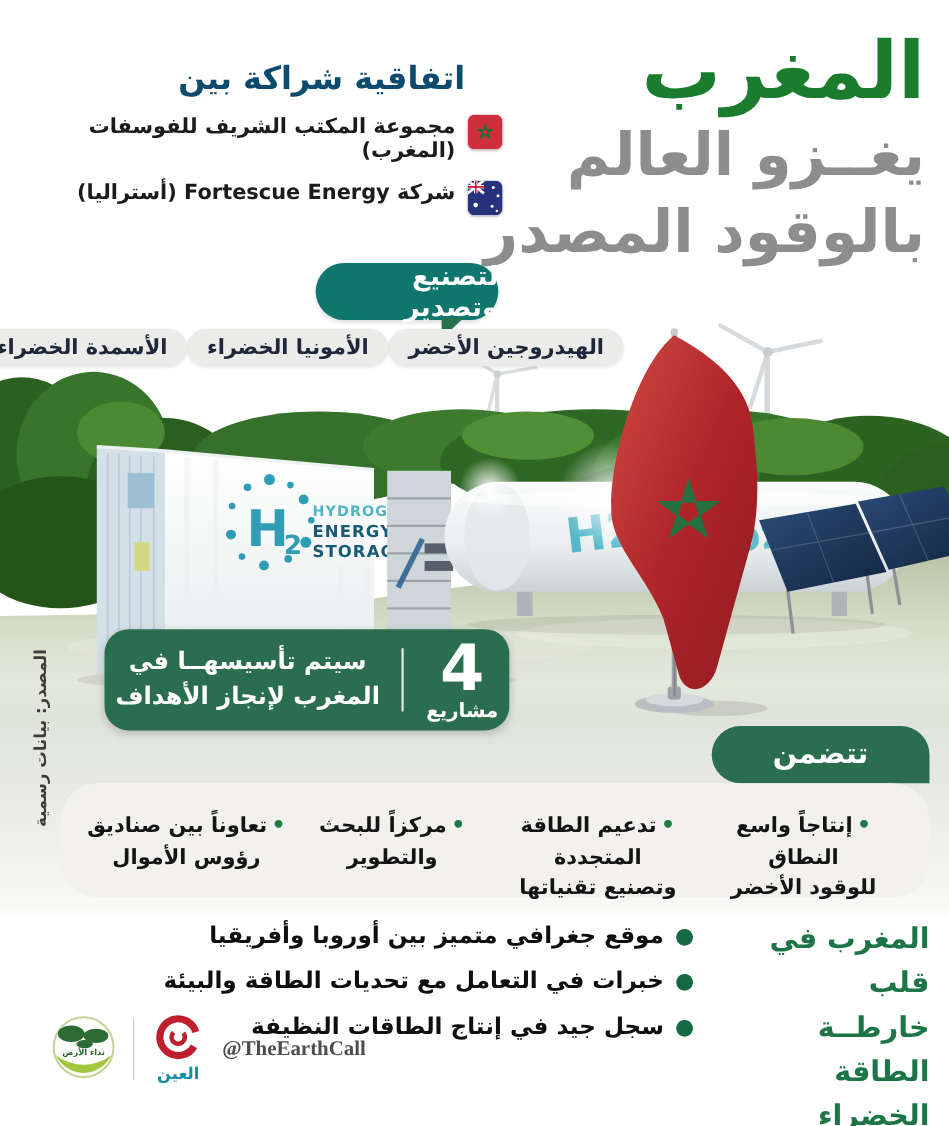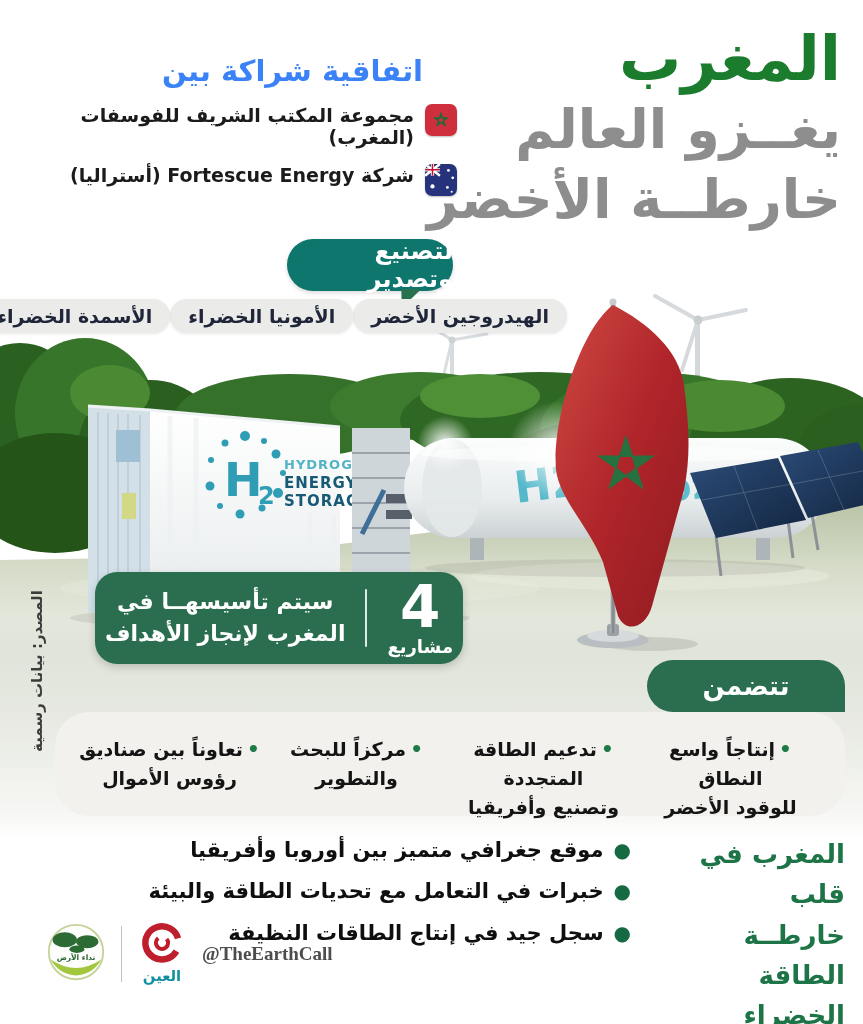--- a/index.html
+++ b/index.html
@@ -3,25 +3,25 @@
 <meta charset="utf-8">
 <style>
   html,body{margin:0;padding:0;background:#ffffff;}
   .page{position:relative;width:863px;height:1024px;overflow:hidden;background:#ffffff;
         font-family:"DejaVu Sans",sans-serif;}
   
   .bg-band{position:absolute;left:0;top:645px;width:863px;height:195px;
     background:linear-gradient(180deg,#dfe3d8 0%,#e9ebe4 45%,#f6f7f4 85%,#ffffff 100%);}
   
   .title-block{position:absolute;top:26px;right:22px;text-align:right;direction:rtl;}
-  .title-main{font-size:62px;font-weight:800;color:#1c7c2e;line-height:1.08;}
+  .title-main{font-size:72px;font-weight:800;color:#1c7c2e;line-height:1.08;}
   .title-sub{font-size:54px;font-weight:800;color:#8d8d8d;line-height:1.22;margin-top:4px;}
   
   .partners{position:absolute;top:54px;left:55px;width:402px;direction:rtl;text-align:right;}
-  .p-head{font-size:29px;font-weight:800;color:#3b82f6;padding-left:0;margin-left:36px;margin-right:34px;}
+  .p-head{font-size:29px;font-weight:800;color:#0c4a6e;padding-left:0;margin-left:36px;margin-right:34px;}
   .p-item{display:flex;direction:rtl;align-items:flex-start;gap:11px;margin-top:16px;
           font-size:19px;font-weight:700;color:#1b1b1b;}
   .flag{width:32px;height:32px;border-radius:7px;overflow:hidden;flex:0 0 32px;
         box-shadow:0 1px 2px rgba(0,0,0,.25);}
   
   .bubble{position:absolute;left:287px;top:239px;width:166px;height:52px;background:#0f766e;
           border-radius:26px;color:#fff;display:flex;align-items:center;justify-content:center;
           font-size:24px;font-weight:800;direction:rtl;box-shadow:0 2px 4px rgba(0,0,0,.15);}
   .bubble::after{content:"";position:absolute;right:34px;bottom:-17px;width:0;height:0;
           border-style:solid;border-width:19px 15px 0 5px;
@@ -242,21 +242,21 @@
       <path d="M613,17 C648,35 679,62 684,97 C689,137 691,167 684,202 L652,318
                C646,340 626,346 618,328 L603,274 C588,237 560,212 556,182
                C552,132 580,42 613,17 Z" fill="url(#flagGrad)"></path>
       <path d="M626,149 L642.5,199.7 L599.4,168.3 L652.6,168.3 L609.5,199.7 Z" fill="#27703f" fill-rule="evenodd" stroke="#27703f" stroke-width="1.5"></path>
     </g>
   </svg>
 
   <div class="title-block">
     <div class="title-main">المغرب</div>
     <div class="title-sub">يغــزو العالم</div>
-    <div class="title-sub">خارطــة الأخضر</div>
+    <div class="title-sub">بالوقود المصدر</div>
   </div>
 
   <div class="partners">
     <div class="p-head">اتفاقية شراكة بين</div>
     <div class="p-item">
       <span class="flag">
         <svg width="32" height="32" viewBox="0 0 30 30">
             <rect width="30" height="30" fill="#cf2e3c"></rect>
           <path d="M15,8 L19.12,20.66 L8.34,12.84 L21.66,12.84 L10.88,20.66 Z" fill="#1f6b36" fill-rule="evenodd" stroke="#1f6b36" stroke-width="0.8"></path>
           </svg>
@@ -312,21 +312,21 @@
     <span>تتضمن</span>
   </div>
 
   <div class="card">
     <div class="card-item">
       <div><span class="dot">•</span><span>إنتاجاً واسع النطاق</span></div>
       <div>للوقود الأخضر</div>
     </div>
     <div class="card-item">
       <div><span class="dot">•</span><span>تدعيم الطاقة المتجددة</span></div>
-      <div>وتصنيع وأفريقيا</div>
+      <div>وتصنيع تقنياتها</div>
     </div>
     <div class="card-item">
       <div><span class="dot">•</span><span>مركزاً للبحث</span></div>
       <div>والتطوير</div>
     </div>
     <div class="card-item">
       <div><span class="dot">•</span><span>تعاوناً بين صناديق</span></div>
       <div>رؤوس الأموال</div>
     </div>
   </div>

